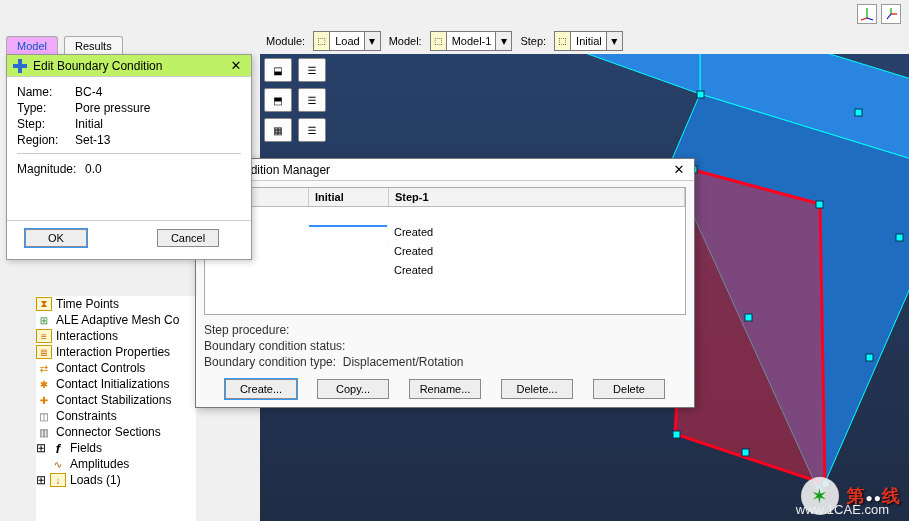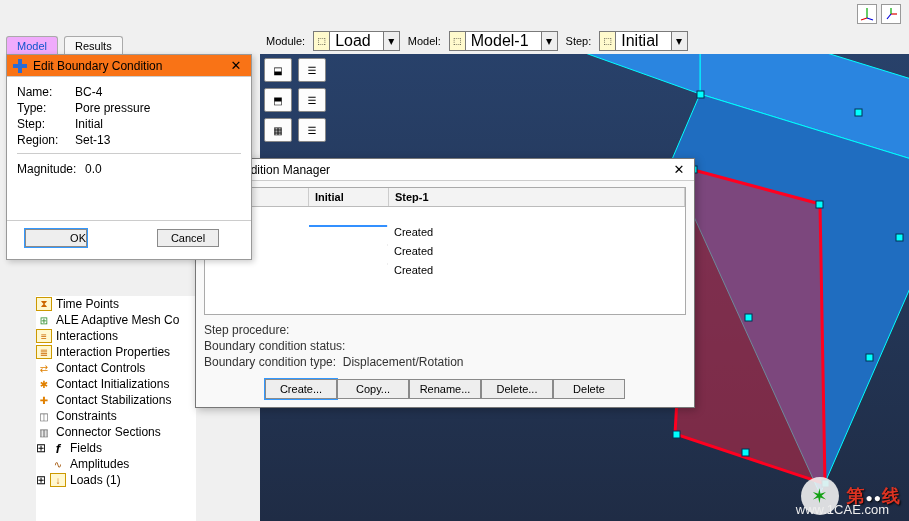--- a/index.html
+++ b/index.html
@@ -2,21 +2,21 @@
 <html><head>
 <meta charset="utf-8">
 <style>
   * { box-sizing: border-box; margin: 0; padding: 0; font-family: 'Segoe UI', Tahoma, sans-serif; font-size: 12px; }
   body { width: 909px; height: 521px; overflow: hidden; position: relative; background: #f0f0f0; }
   .toolbar-right { position: absolute; right: 8px; top: 4px; display: flex; gap: 4px; }
   .axis-icon { width: 20px; height: 20px; border: 1px solid #999; background: #fff; display: flex; align-items: center; justify-content: center; font-size: 9px; }
   .module-bar { position: absolute; top: 28px; left: 260px; right: 12px; height: 26px; display: flex; align-items: center; gap: 8px; padding: 0 6px; }
   .module-bar label { font-size: 11px; }
   .combo { display: inline-flex; align-items: center; border: 1px solid #7a7a7a; background: #fff; height: 20px; position: relative; }
-  .combo .val { padding: 0 12px 0 5px; font-size: 16px; }
+  .combo .val { padding: 0 4px 0 5px; font-size: 11px; }
   .combo .drop { width: 16px; height: 18px; border-left: 1px solid #7a7a7a; display: flex; align-items: center; justify-content: center; background: #eee; }
   .combo .icn { width: 16px; height: 18px; border-right: 1px solid #7a7a7a; background: #fffacd; display: flex; align-items: center; justify-content: center; font-size: 9px; }
 
   .viewport { position: absolute; top: 54px; left: 260px; right: 0; bottom: 0; background: linear-gradient(180deg,#28416a 0%, #1f2c45 100%); }
   .geom { position: absolute; inset: 0; }
 
   .tool-strip-left { position: absolute; top: 58px; left: 264px; display: flex; flex-direction: column; gap: 6px; }
   .tool-row { display: flex; gap: 6px; }
   .tool-btn { width: 28px; height: 24px; border: 1px solid #888; background: #fdfdfd; border-radius: 2px; display: flex; align-items: center; justify-content: center; font-size: 10px; }
 
@@ -27,29 +27,29 @@
   .ti-green { color:#2a8a2a; }
   .ti-dark { color:#666; }
   .ti-f { font-weight:bold; font-style:italic; font-size:13px; }
 
   .tabs { position: absolute; top: 36px; left: 6px; display: flex; gap: 6px; }
   .tab { padding: 3px 10px 2px; border: 1px solid #aaa; border-bottom: none; background: #f7f7f7; border-radius: 3px 3px 0 0; font-size: 11px; }
   .tab.active { background: #f0abfc; color: #1155cc; }
 
   
   .dlg-edit { position: absolute; top: 54px; left: 6px; width: 246px; background: #fff; border: 1px solid #999; box-shadow: 2px 2px 6px rgba(0,0,0,.2); }
-  .dlg-title { height: 22px; background: #f97316; border-bottom: 1px solid #ccc; display: flex; align-items: center; padding: 0 6px; gap: 6px; }
+  .dlg-title { height: 22px; background: #bef264; border-bottom: 1px solid #ccc; display: flex; align-items: center; padding: 0 6px; gap: 6px; }
   .title-ico { width: 14px; height: 14px; display: inline-flex; align-items: center; justify-content: center; }
   .close { margin-left: auto; width: 18px; height: 18px; display: flex; align-items: center; justify-content: center; font-size: 13px; }
   .dlg-body { padding: 6px 10px 2px; }
   .frow { display: flex; gap: 4px; margin: 2px 0; font-size: 11px; }
   .flab { width: 54px; }
   .dlg-buttons { display: flex; gap: 70px; padding: 8px 18px 12px; }
   .btn { border: 1px solid #8a8a8a; background: #eee; padding: 2px 0; width: 62px; text-align: center; font-size: 11px; cursor: pointer; }
-  .btn.focus { outline: 1px solid #3399ff; text-align: right; }
+  .btn.focus { outline: 1px solid #3399ff; }
 
   
   .dlg-mgr { position: absolute; top: 158px; left: 195px; width: 500px; background: #f9f9f9; border: 1px solid #777; box-shadow: 2px 2px 8px rgba(0,0,0,.25); }
   .mgr-title { height: 22px; background: #fff; border-bottom: 1px solid #ccc; display: flex; align-items: center; padding: 0 6px; }
   .mgr-body { padding: 6px 8px 8px; }
   .mgr-content { display: flex; gap: 8px; }
   .mgr-table { flex: 1; border: 1px solid #aaa; background: #fff; height: 128px; position: relative; }
   .thead { display: flex; background: #f3f3f3; border-bottom: 1px solid #bbb; }
   .th { border-right: 1px solid #ccc; padding: 3px 6px; font-weight: bold; font-size: 11px; }
   .th1 { width: 104px; }
@@ -58,21 +58,21 @@
   .trow { display: flex; height: 19px; }
   .td { padding: 1px 6px; font-size: 11px; margin-top: 18px; }
   .td1 { width: 104px; }
   .td2 { width: 79px; border-right:1px solid #eee; }
   .td3 { flex: 1; }
   .sel .td2 { background: #3390ff; color: #fff; }
   .mgr-side { display: flex; flex-direction: column; gap: 4px; width: 74px; }
   .sbtn { border: 1px solid #999; background: #eee; padding: 2px 0; text-align: center; font-size: 11px; color: #777; }
   .mgr-info { margin-top: 8px; font-size: 11px; color: #333; }
   .mgr-info .row { margin: 2px 0; }
-  .mgr-bottom { display: flex; justify-content: center; margin-top: 10px; }
+  .mgr-bottom { display: flex; gap: 20px; justify-content: center; margin-top: 10px; }
   .mbtn { border: 1px solid #8a8a8a; background: #eee; padding: 3px 0; width: 72px; text-align: center; font-size: 11px; }
   .mbtn.focus { outline: 1px solid #3399ff; }
 
   .watermark { position: absolute; color: rgba(255,255,255,.25); font-size: 32px; font-weight: bold; letter-spacing: 4px; pointer-events: none; }
   .brand { position: absolute; right: 8px; bottom: 6px; display: flex; align-items: center; gap: 8px; color: #fff; font-size: 12px; }
   .brand .bubble { width: 38px; height: 38px; border-radius: 50%; background: rgba(240,240,240,.9); display: flex; align-items: center; justify-content: center; color: #12a012; font-size: 20px; }
   .brand .txt { color: #dd3322; text-shadow: 1px 1px 2px #000; font-size: 18px; font-weight: bold; letter-spacing:1px;}
 </style>
 </head>
 <body>

